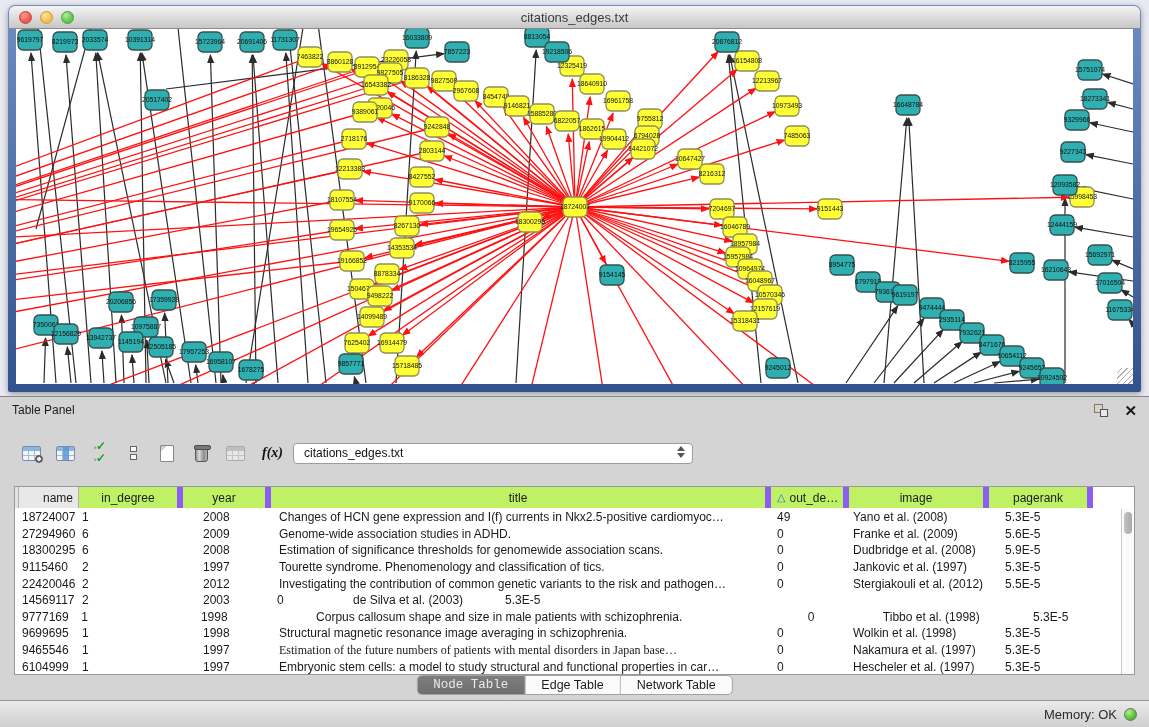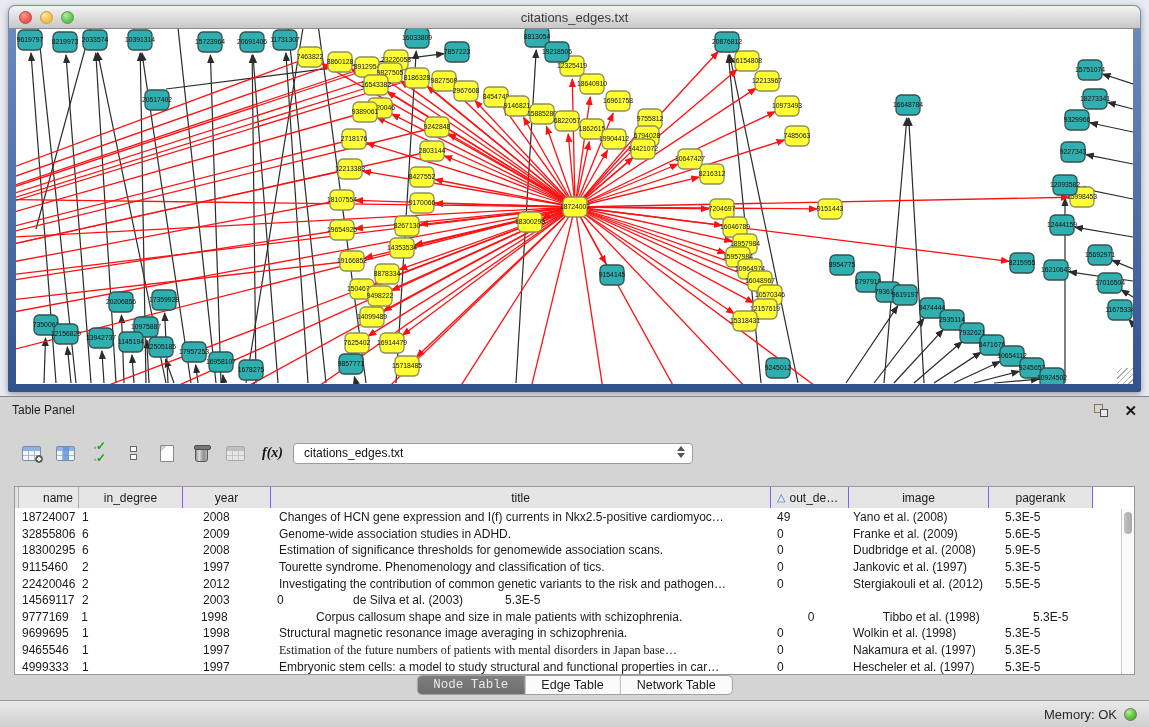--- a/index.html
+++ b/index.html
@@ -59,22 +59,22 @@
   .combo { width:400px; height:21px; background:#FFFFFF; border:1px solid #9C9C9C; border-radius:4px;
            display:flex; align-items:center; padding-left:10px; font-size:12px; color:#111; position:relative; }
   .combo .arrows { position:absolute; right:7px; top:2px; display:flex; flex-direction:column; gap:2px; }
   .combo .arrows i { display:block; width:0; height:0; border-left:4px solid transparent; border-right:4px solid transparent; }
   .combo .arrows .up { border-bottom:5px solid #555; }
   .combo .arrows .dn { border-top:5px solid #555; }
 
   
   .tablewrap { position:absolute; left:14px; top:89px; width:1121px; height:189px; background:#FFFFFF; border:1px solid #98989C; overflow:hidden; }
   .thead { display:flex; height:21px; border-bottom:1px solid #8F8F8F; font-size:12px; color:#1B1B1B; }
-  .hcell { height:21px; display:flex; align-items:center; justify-content:center; background:#e5e5e5;
-           border-right:1px solid #8b5cf6; overflow:hidden; white-space:nowrap; }
+  .hcell { height:21px; display:flex; align-items:center; justify-content:center; background:#bef264;
+           border-right:6px solid #8b5cf6; overflow:hidden; white-space:nowrap; }
   .hcell.strip { background:#E4E4E4; border-right:1px solid #AFAFAF; }
   .hcell.gray { background:#E8E8E8; justify-content:flex-end; padding-right:5px; border-right:1px solid #AFAFAF; }
   .hcell.left { justify-content:flex-start; padding-left:6px; }
   .hcell.filler { background:#FFFFFF; border-right:none; flex:1; }
   .sort-tri { color:#2A6FD6; margin-right:4px; font-size:11px; }
   .tbody { position:absolute; left:0; top:22px; right:14px; bottom:0; overflow:hidden; }
   .trow { display:flex; height:16.6px; align-items:center; font-size:12px; color:#1A1A1A; }
   .tcell { overflow:hidden; white-space:nowrap; padding-left:3px; }
   .vscroll { position:absolute; right:0; top:22px; width:13px; bottom:0; background:#FAFAFA; border-left:1px solid #C9C9C9; }
   .vthumb { position:absolute; left:2px; top:3px; width:8px; height:22px; background:linear-gradient(90deg,#C2C2C2,#A9A9A9); border-radius:5px; }
@@ -794,21 +794,21 @@
           <div class="tcell" style="width: 60px; padding-left: 3px;">18724007</div>
           <div class="tcell" style="width: 104px; padding-left: 3px;">1</div>
           <div class="tcell" style="width: 88px; padding-left: 20px;">2008</div>
           <div class="tcell" style="width: 500px; padding-left: 8px;">Changes of HCN gene expression and I(f) currents in Nkx2.5-positive cardiomyoc…</div>
           <div class="tcell" style="width: 78px; padding-left: 6px;">49</div>
           <div class="tcell" style="width: 140px; padding-left: 4px;">Yano et al. (2008)</div>
           <div class="tcell" style="width: 104px; padding-left: 16px;">5.3E-5</div>
         </div>
         <div class="trow">
           <div class="tcell" style="width: 4px; padding: 0px;"></div>
-          <div class="tcell" style="width: 60px; padding-left: 3px;">32855806</div>
+          <div class="tcell" style="width: 60px; padding-left: 3px;">27294960</div>
           <div class="tcell" style="width: 104px; padding-left: 3px;">6</div>
           <div class="tcell" style="width: 88px; padding-left: 20px;">2009</div>
           <div class="tcell" style="width: 500px; padding-left: 8px;">Genome-wide association studies in ADHD.</div>
           <div class="tcell" style="width: 78px; padding-left: 6px;">0</div>
           <div class="tcell" style="width: 140px; padding-left: 4px;">Franke et al. (2009)</div>
           <div class="tcell" style="width: 104px; padding-left: 16px;">5.6E-5</div>
         </div>
         <div class="trow">
           <div class="tcell" style="width: 4px; padding: 0px;"></div>
           <div class="tcell" style="width: 60px; padding-left: 3px;">18300295</div>
@@ -873,21 +873,21 @@
           <div class="tcell" style="width: 60px; padding-left: 3px;">9465546</div>
           <div class="tcell" style="width: 104px; padding-left: 3px;">1</div>
           <div class="tcell" style="width: 88px; padding-left: 20px;">1997</div>
           <div class="tcell" style="width: 500px; padding-left: 8px; font-family: Liberation Serif, serif;">Estimation of the future numbers of patients with mental disorders in Japan base…</div>
           <div class="tcell" style="width: 78px; padding-left: 6px;">0</div>
           <div class="tcell" style="width: 140px; padding-left: 4px;">Nakamura et al. (1997)</div>
           <div class="tcell" style="width: 104px; padding-left: 16px;">5.3E-5</div>
         </div>
         <div class="trow">
           <div class="tcell" style="width: 4px; padding: 0px;"></div>
-          <div class="tcell" style="width: 60px; padding-left: 3px;">4999333</div>
+          <div class="tcell" style="width: 60px; padding-left: 3px;">6104999</div>
           <div class="tcell" style="width: 104px; padding-left: 3px;">1</div>
           <div class="tcell" style="width: 88px; padding-left: 20px;">1997</div>
           <div class="tcell" style="width: 500px; padding-left: 8px;">Embryonic stem cells: a model to study structural and functional properties in car…</div>
           <div class="tcell" style="width: 78px; padding-left: 6px;">0</div>
           <div class="tcell" style="width: 140px; padding-left: 4px;">Hescheler et al. (1997)</div>
           <div class="tcell" style="width: 104px; padding-left: 16px;">5.3E-5</div>
         </div>
       </div>
     <div class="vscroll">
         <div class="vthumb"></div>

